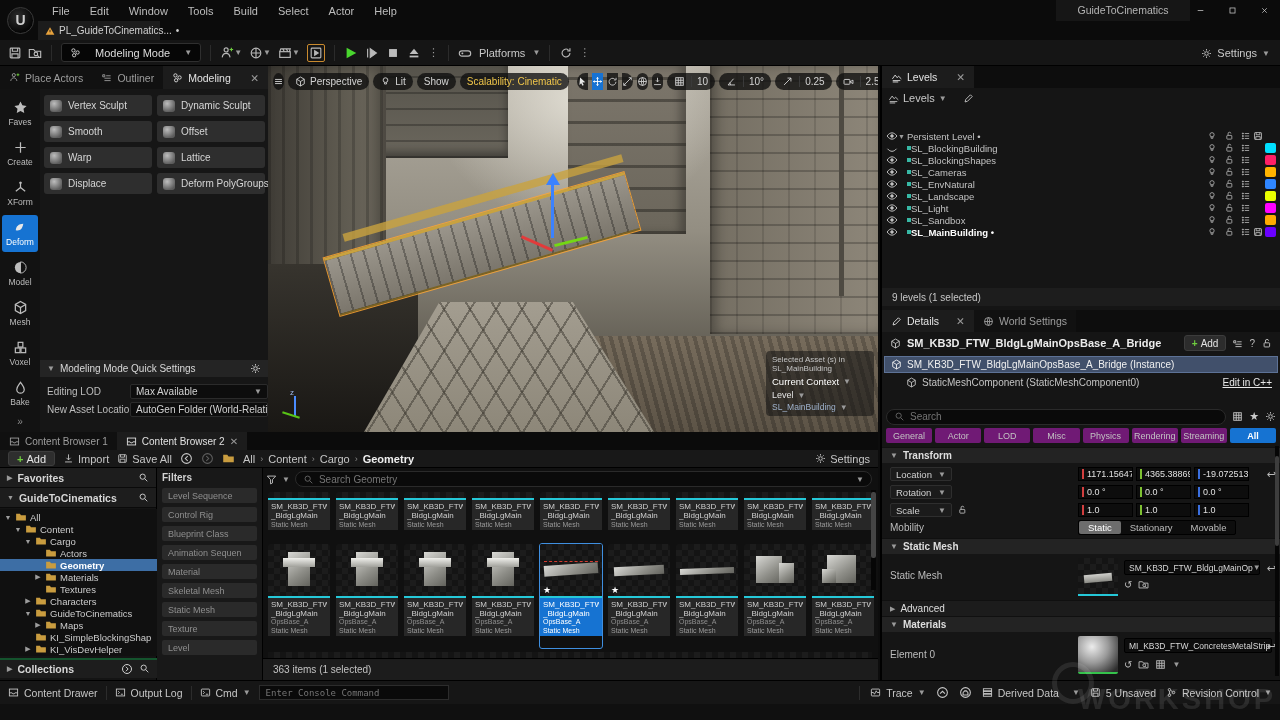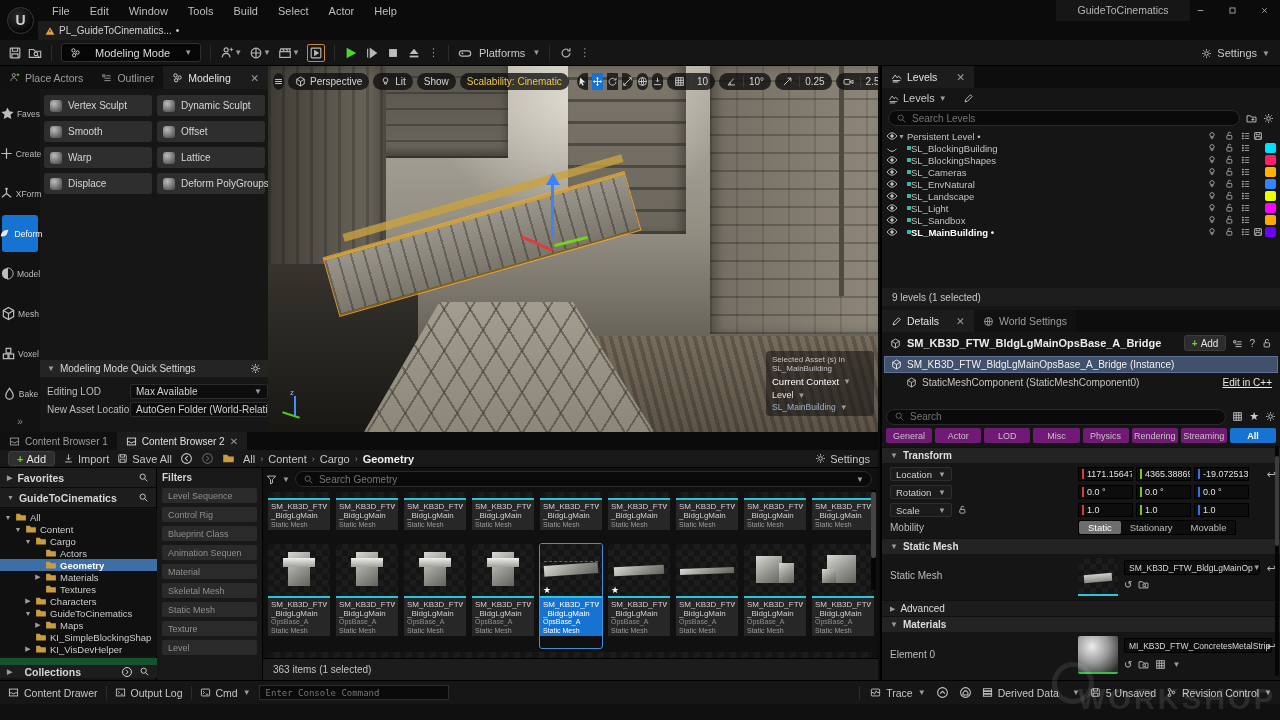--- a/index.html
+++ b/index.html
@@ -40,21 +40,21 @@
   #play-btn{color:#49d62e;width:14px;height:14px}
   .tb-group{display:flex;align-items:center;gap:7px}
   #tb-settings{position:absolute;right:10px;top:0;height:26px;display:flex;align-items:center;gap:5px;color:#c9c9c9}
 
   
   #left-panel{position:absolute;left:0;top:66px;width:268px;height:366px;background:#161616}
   #lp-tabs{position:absolute;left:0;top:0;width:268px;height:23px;background:#0d0d0d;display:flex}
   .lp-tab{height:23px;display:flex;align-items:center;gap:5px;padding:0 9px;font-size:10.5px;color:#9d9d9d;background:#111}
   .lp-tab.active{background:#1c1c1c;color:#e2e2e2}
   #rail{position:absolute;left:0;top:23px;width:40px;height:343px;background:#121212;display:flex;flex-direction:column;align-items:center;padding-top:6px;gap:3px}
-  .rail-item{width:36px;height:37px;display:flex;align-items:center;justify-content:center;gap:2px;border-radius:3px;color:#bdbdbd}
+  .rail-item{width:36px;height:37px;display:flex;flex-direction:column;align-items:center;justify-content:center;gap:2px;border-radius:3px;color:#bdbdbd}
   .rail-item .i{width:15px;height:15px}
   .rail-item.active{background:#1673d2;color:#fff}
   .rail-lab{font-size:8.5px}
   #rail-more{margin-top:auto;margin-bottom:6px;color:#8a8a8a;font-size:10px}
   #tools{position:absolute;left:44px;top:29px;width:222px;display:grid;grid-template-columns:108px 108px;gap:5px}
   .tool-btn{height:21px;background:#2e2e2e;border-radius:3px;display:flex;align-items:center;gap:6px;padding:0 6px;color:#d6d6d6;font-size:10px;white-space:nowrap}
   .tool-btn .blob{width:12px;height:12px;border-radius:3px;background:radial-gradient(circle at 35% 30%,#bdbdbd,#5c5c5c 75%);flex:none}
   #quick-head{position:absolute;left:40px;top:294px;width:228px;height:17px;background:#242424;display:flex;align-items:center;gap:5px;padding:0 7px;color:#d8d8d8;font-size:10px}
   #quick-head .i{margin-left:auto}
   .q-row{position:absolute;left:40px;width:228px;height:16px;display:flex;align-items:center;padding-left:7px;font-size:10px;color:#bdbdbd}
@@ -174,21 +174,21 @@
   #crumbs{display:flex;align-items:center;gap:5px;color:#c6c6c6}
   .crumb-sep{color:#8a8a8a;font-size:9px}
   #cb-settings{margin-left:auto;display:flex;align-items:center;gap:4px;color:#c6c6c6}
   #cb-sources{position:absolute;left:0;top:468px;width:157px;height:212px;background:#141414;border-right:1px solid #000}
   .src-head{height:20px;display:flex;align-items:center;gap:5px;padding:0 7px;background:#1d1d1d;border-bottom:1px solid #0a0a0a;font-size:10.5px;font-weight:bold;color:#d6d6d6}
   .src-head .i{margin-left:auto}
   #tree{position:absolute;left:0;top:41px;width:157px;height:147px;overflow:hidden;background:#101010;padding-top:2px}
   .trow{height:12px;display:flex;align-items:center;gap:3px;font-size:9.5px;color:#cdcdcd;white-space:nowrap}
   .trow.selected{background:#3d6ea5;color:#fff;font-weight:bold}
   .tarrow{width:8px;color:#9d9d9d;font-size:7px;text-align:center;flex:none}
-  #collections{position:absolute;left:0;top:190px;width:157px;height:20px;background:#1d1d1d;border-top:7px solid #14532d;display:flex;align-items:center;gap:12px;padding:0 7px;font-size:10.5px;font-weight:bold;color:#d6d6d6}
+  #collections{position:absolute;left:0;top:190px;width:157px;height:20px;background:#1d1d1d;border-top:2px solid #14532d;display:flex;align-items:center;gap:5px;padding:0 7px;font-size:10.5px;font-weight:bold;color:#d6d6d6}
   #collections .right{margin-left:auto;display:flex;gap:6px}
   #cb-filters{position:absolute;left:157px;top:468px;width:106px;height:212px;background:#181818;border-right:1px solid #000;padding:4px 5px}
   #filters-title{font-size:10px;font-weight:bold;color:#d2d2d2;margin-bottom:5px}
   .fpill{height:15px;background:#2a2a2a;border-radius:2px;display:flex;align-items:center;padding:0 6px;font-size:9px;color:#8f8f8f;margin-bottom:4px;white-space:nowrap;overflow:hidden}
   #cb-assets{position:absolute;left:263px;top:468px;width:615px;height:190px;background:#101010;overflow:hidden}
   #asset-search-row{position:absolute;left:3px;top:3px;width:606px;height:16px;display:flex;align-items:center;gap:5px}
   #asset-search-row .srch{flex:1;max-width:580px}
   .checker{background-image:linear-gradient(45deg,#1c1c1c 25%,transparent 25%,transparent 75%,#1c1c1c 75%),linear-gradient(45deg,#1c1c1c 25%,transparent 25%,transparent 75%,#1c1c1c 75%);background-color:#141414;background-size:12px 12px;background-position:0 0,6px 6px}
   #tiles-row1{position:absolute;left:5px;top:24px;display:grid;grid-template-columns:repeat(9,62px);gap:6px}
   .tile1{height:46px;overflow:hidden;border-radius:2px}
@@ -758,43 +758,20 @@
           </span>
         <span>Levels</span>
         <span class="chev">▼</span>
       </span>
       <span class="i" style="margin-left:10px">
           <svg viewBox="0 0 16 16" fill="none" stroke="currentColor" stroke-width="1.3">
             <path d="M3 13l1-3.6 6.8-6.8 2.6 2.6L6.6 12z"></path>
           </svg>
         </span>
     </div>
-    <div class="flex" style="position:absolute;top:44px;left:6px;width:386px;gap:6px">
-      <div class="srch" style="flex:1">
-        <span class="i">
-            <svg viewBox="0 0 16 16" fill="none" stroke="currentColor" stroke-width="1.3">
-              <circle cx="6.8" cy="6.8" r="3.8"></circle>
-              <path d="M9.8 9.8l3.7 3.7"></path>
-            </svg>
-          </span>
-        <input placeholder="Search Levels" style="">
-      </div>
-      <span class="i">
-          <svg viewBox="0 0 16 16" fill="none" stroke="currentColor" stroke-width="1.3">
-            <path d="M1.5 4h5l1.5 2h6.5v7h-13z"></path>
-            <path d="M8 9.5h4M10 7.5v4"></path>
-          </svg>
-        </span>
-      <span class="i">
-          <svg viewBox="0 0 16 16" fill="none" stroke="currentColor" stroke-width="1.3">
-            <circle cx="8" cy="8" r="2.6"></circle>
-            <path d="M8 1.5v2.2M8 12.3v2.2M1.5 8h2.2M12.3 8h2.2M3.4 3.4L5 5M11 11l1.6 1.6M12.6 3.4L11 5M5 11l-1.6 1.6"></path>
-          </svg>
-        </span>
-    </div>
     <div id="levels-list" style="position:absolute;top:64px;left:0;width:398px">
         <div class="lrow">
           <span class="i" style="width:12px;height:12px">
             <svg viewBox="0 0 16 16" fill="none" stroke="currentColor" stroke-width="1.3">
               <path d="M1.5 8C3.5 5 6 3.8 8 3.8S12.5 5 14.5 8C12.5 11 10 12.2 8 12.2S3.5 11 1.5 8z"></path>
               <circle cx="8" cy="8" r="1.7" fill="currentColor"></circle>
             </svg>
           </span>
           <span class="chev" style="width:9px;font-size:7px">▼</span>
           <span class="nm">Persistent Level •</span>

